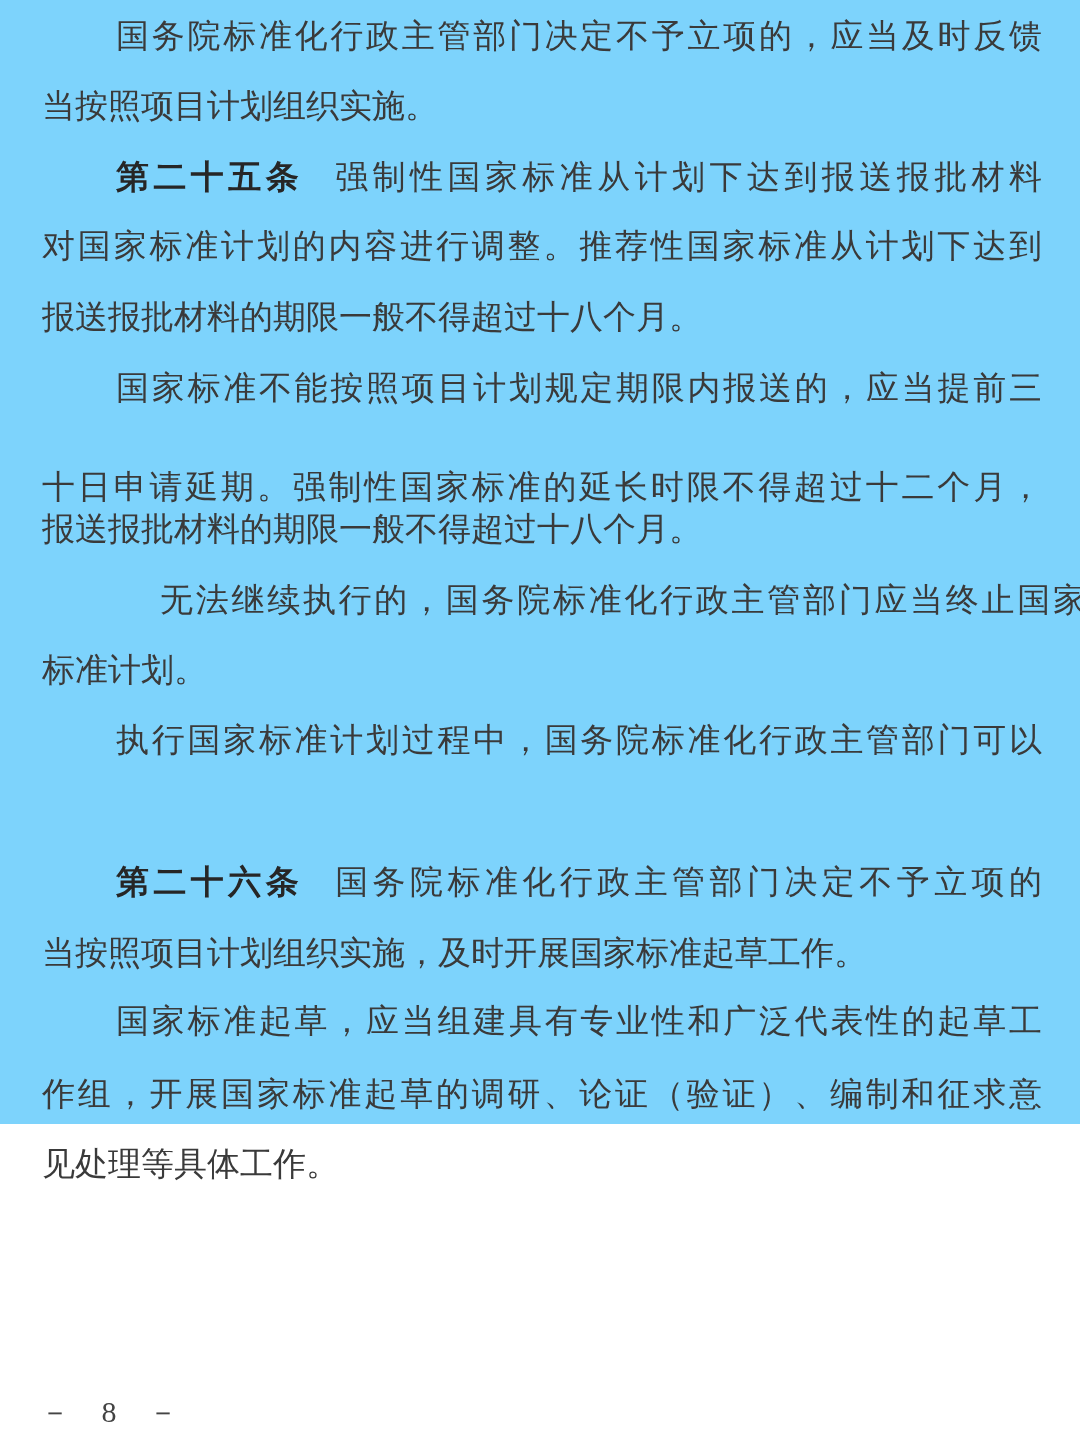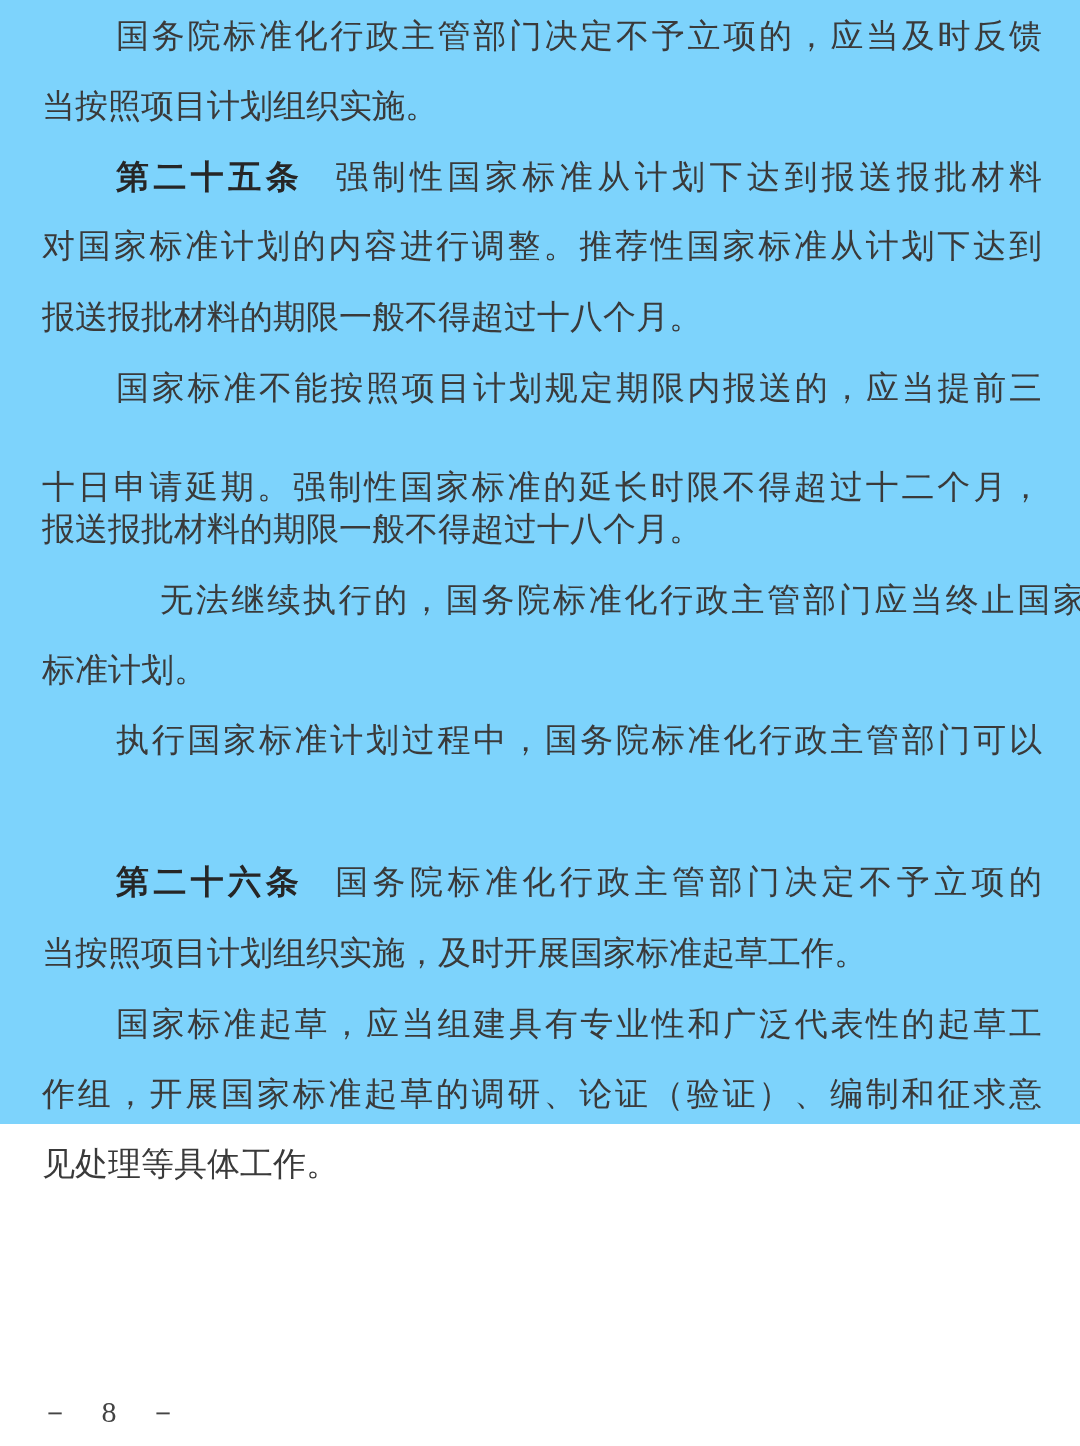--- a/index.html
+++ b/index.html
@@ -58,18 +58,18 @@
   <div class="line indent" style="top:578px;margin-left:44px;">无法继续执行的，国务院标准化行政主管部门应当终止国家</div>
   <div class="line last" style="top:648px;">标准计划。</div>
 
   <div class="line indent" style="top:718px;">执行国家标准计划过程中，国务院标准化行政主管部门可以</div>
 
   <div class="line indent" style="top:860px;">
     <span class="heading">第二十六条</span><span>国务院标准化行政主管部门决定不予立项的</span>
   </div>
   <div class="line last" style="top:931px;">当按照项目计划组织实施，及时开展国家标准起草工作。</div>
 
-  <div class="line indent" style="top:1002px;">国家标准起草，应当组建具有专业性和广泛代表性的起草工</div>
+  <div class="line indent" style="top:1002px;font-family:Liberation Mono, monospace;">国家标准起草，应当组建具有专业性和广泛代表性的起草工</div>
   <div class="line" style="top:1072px;">作组，开展国家标准起草的调研、论证（验证）、编制和征求意</div>
   <div class="line last" style="top:1142px;">见处理等具体工作。</div>
 
   <div class="pagenum">－ 8 －</div>
 </div>
 
 </body></html>

